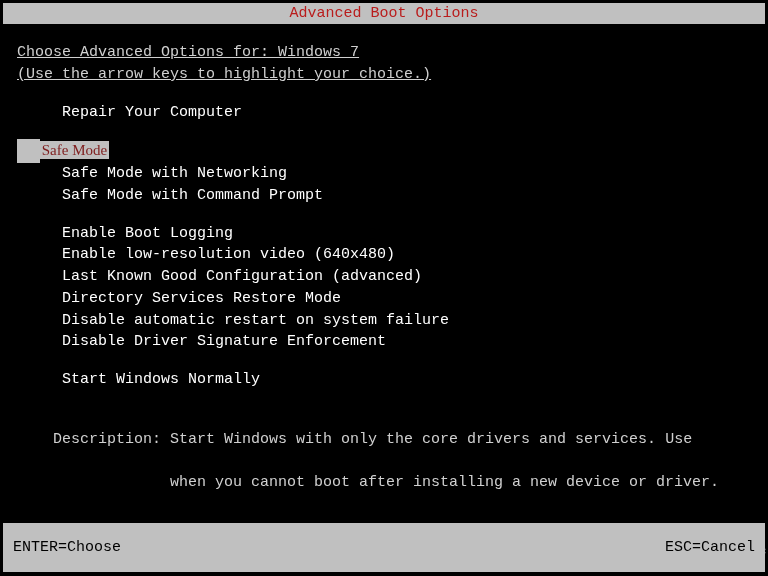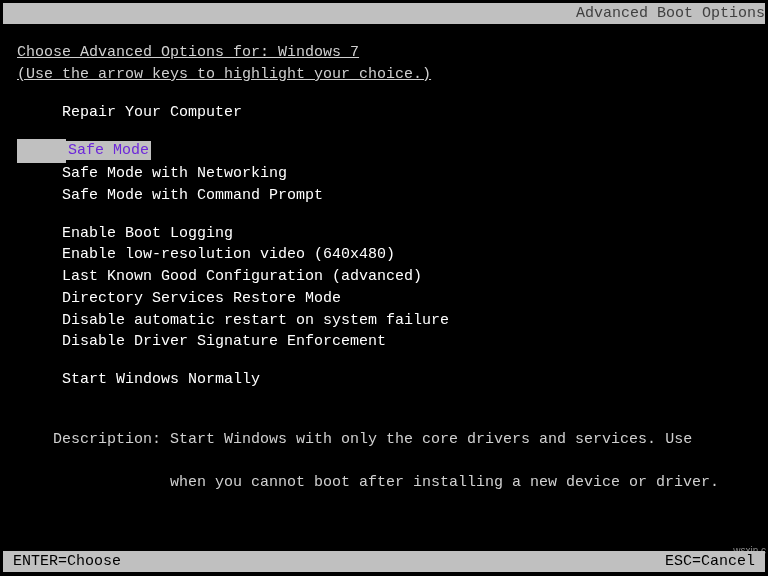--- a/index.html
+++ b/index.html
@@ -13,22 +13,22 @@
       font-size: 15px;
       color: #d0d0d0;
       width: 768px;
       height: 576px;
       overflow: hidden;
       position: relative;
       padding: 3px;
     }
     .title-bar {
       background: #c0c0c0;
-      color: #404040;
-      text-align: right;
+      color: #b91c1c;
+      text-align: center;
       padding: 2px 0;
       font-family: 'Courier New', monospace;
       margin-bottom: 18px;
     }
     .content {
       padding: 0 14px;
     }
     .instruction {
       white-space: pre;
       line-height: 1.45;
@@ -40,39 +40,40 @@
     .menu-group {
       margin-top: 16px;
     }
     .menu-item {
       white-space: pre;
       line-height: 1.45;
       color: #fff;
     }
     .menu-item.selected span {
       background: #c0c0c0;
-      color: #6d28d9;
+      color: #7f1d1d;
       padding: 1px 2px;
+      font-family: Liberation Serif, serif;
     }
     .indent {
       display: inline-block;
     }
     .description {
       margin-top: 16px;
       white-space: pre-wrap;
       line-height: 1.45;
     }
     .footer-bar {
       position: absolute;
       bottom: 4px;
       left: 3px;
       right: 3px;
       background: #c0c0c0;
       color: #000;
-      padding: 2px 10px;
+      padding: 16px 10px;
       display: flex;
       justify-content: space-between;
       font-family: 'Courier New', monospace;
     }
     .watermark {
       position: absolute;
       right: 2px;
       bottom: 20px;
       font-size: 10px;
       color: #888;

